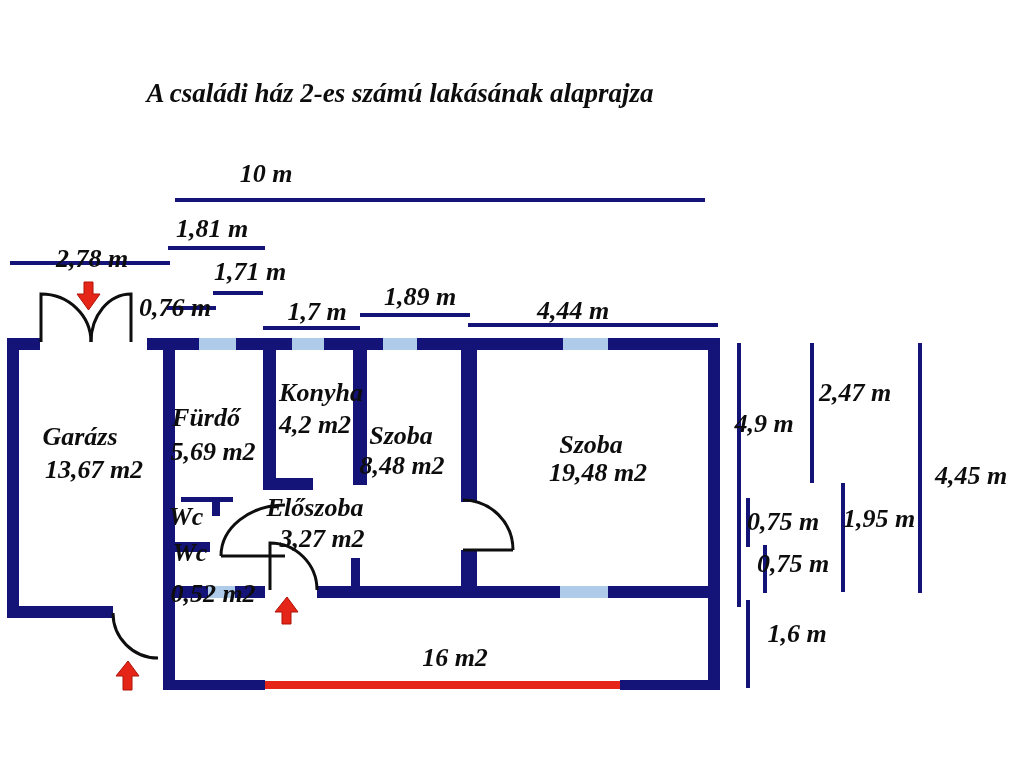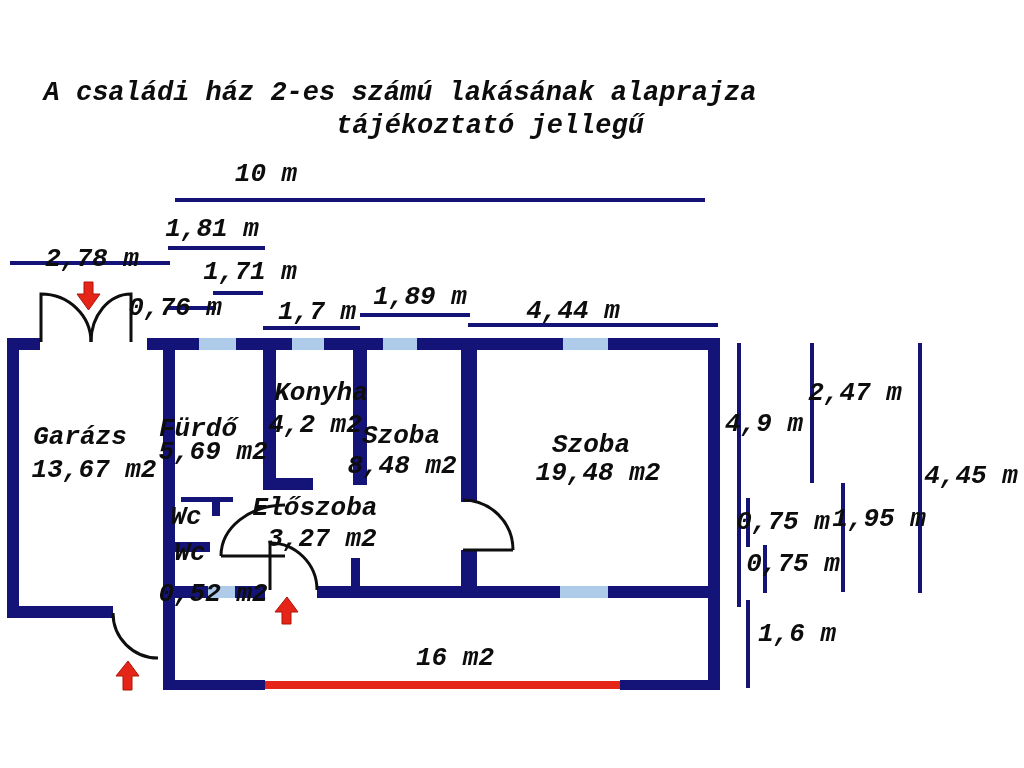--- a/index.html
+++ b/index.html
@@ -4,21 +4,21 @@
 <style>
   :root{
     --wall:#141478;
     --window:#aecbe9;
     --red:#e42517;
     --text:#0d0d0d;
     --bg:#ffffff;
   }
   html,body{margin:0;padding:0;}
   body{width:1024px;height:768px;background:var(--bg);overflow:hidden;}
-  #plan{position:relative;width:988px;height:768px;font-family:Liberation Mono, monospace;text-align:center;}
+  #plan{position:relative;width:988px;height:768px;font-family:Liberation Serif, serif;text-align:center;}
   #plan svg{position:absolute;left:0;top:0;}
   .w{fill:var(--wall);}
   .win{fill:var(--window);}
   .redline{fill:var(--red);}
   .door{fill:none;stroke:#0e0e0e;stroke-width:3;}
   .arrow{fill:var(--red);stroke:#b01208;stroke-width:1;}
   .lbl{
     position:absolute;
     transform:translate(-50%,-50%);
     font-style:italic;
@@ -116,41 +116,40 @@
       <rect class="w" x="810" y="343" width="4" height="140"></rect>
       <rect class="w" x="918" y="343" width="4" height="250"></rect>
       <rect class="w" x="746" y="498" width="4" height="49"></rect>
       <rect class="w" x="763" y="545" width="4" height="48"></rect>
       <rect class="w" x="841" y="483" width="4" height="109"></rect>
       <rect class="w" x="746" y="600" width="4" height="88"></rect>
     </g>
   </svg>
 
   <div class="lbl title" style="left:400px;top:93px;">A családi ház 2-es számú lakásának alaprajza</div>
-  <div class="lbl title" style="left:490px;top:126px;">tájékoztató jellegű</div>
 
   <div class="lbl" style="left:266px;top:174px;">10 m</div>
   <div class="lbl" style="left:92px;top:243px;margin-top:16px;">2,78 m</div>
   <div class="lbl" style="left:212px;top:229px;">1,81 m</div>
   <div class="lbl" style="left:250px;top:272px;">1,71 m</div>
   <div class="lbl" style="left:175px;top:308px;">0,76 m</div>
   <div class="lbl" style="left:317px;top:312px;">1,7 m</div>
   <div class="lbl" style="left:420px;top:297px;">1,89 m</div>
   <div class="lbl" style="left:573px;top:311px;">4,44 m</div>
   <div class="lbl" style="left:764px;top:424px;">4,9 m</div>
   <div class="lbl" style="left:855px;top:393px;">2,47 m</div>
   <div class="lbl" style="left:971px;top:476px;">4,45 m</div>
   <div class="lbl" style="left:783px;top:522px;">0,75 m</div>
   <div class="lbl" style="left:879px;top:519px;">1,95 m</div>
   <div class="lbl" style="left:793px;top:564px;">0,75 m</div>
   <div class="lbl" style="left:797px;top:634px;">1,6 m</div>
 
   <div class="lbl" style="left:80px;top:437px;">Garázs</div>
   <div class="lbl" style="left:94px;top:470px;">13,67 m2</div>
-  <div class="lbl" style="left:198px;top:418px;margin-top:11px;">Fürdő</div>
+  <div class="lbl" style="left:206px;top:418px;">Fürdő</div>
   <div class="lbl" style="left:213px;top:452px;">5,69 m2</div>
   <div class="lbl" style="left:321px;top:393px;">Konyha</div>
   <div class="lbl" style="left:315px;top:425px;">4,2 m2</div>
   <div class="lbl" style="left:401px;top:436px;">Szoba</div>
   <div class="lbl" style="left:402px;top:466px;">8,48 m2</div>
   <div class="lbl" style="left:591px;top:445px;">Szoba</div>
   <div class="lbl" style="left:598px;top:473px;">19,48 m2</div>
   <div class="lbl" style="left:315px;top:508px;">Előszoba</div>
   <div class="lbl" style="left:322px;top:539px;">3,27 m2</div>
   <div class="lbl" style="left:186px;top:517px;">Wc</div>

